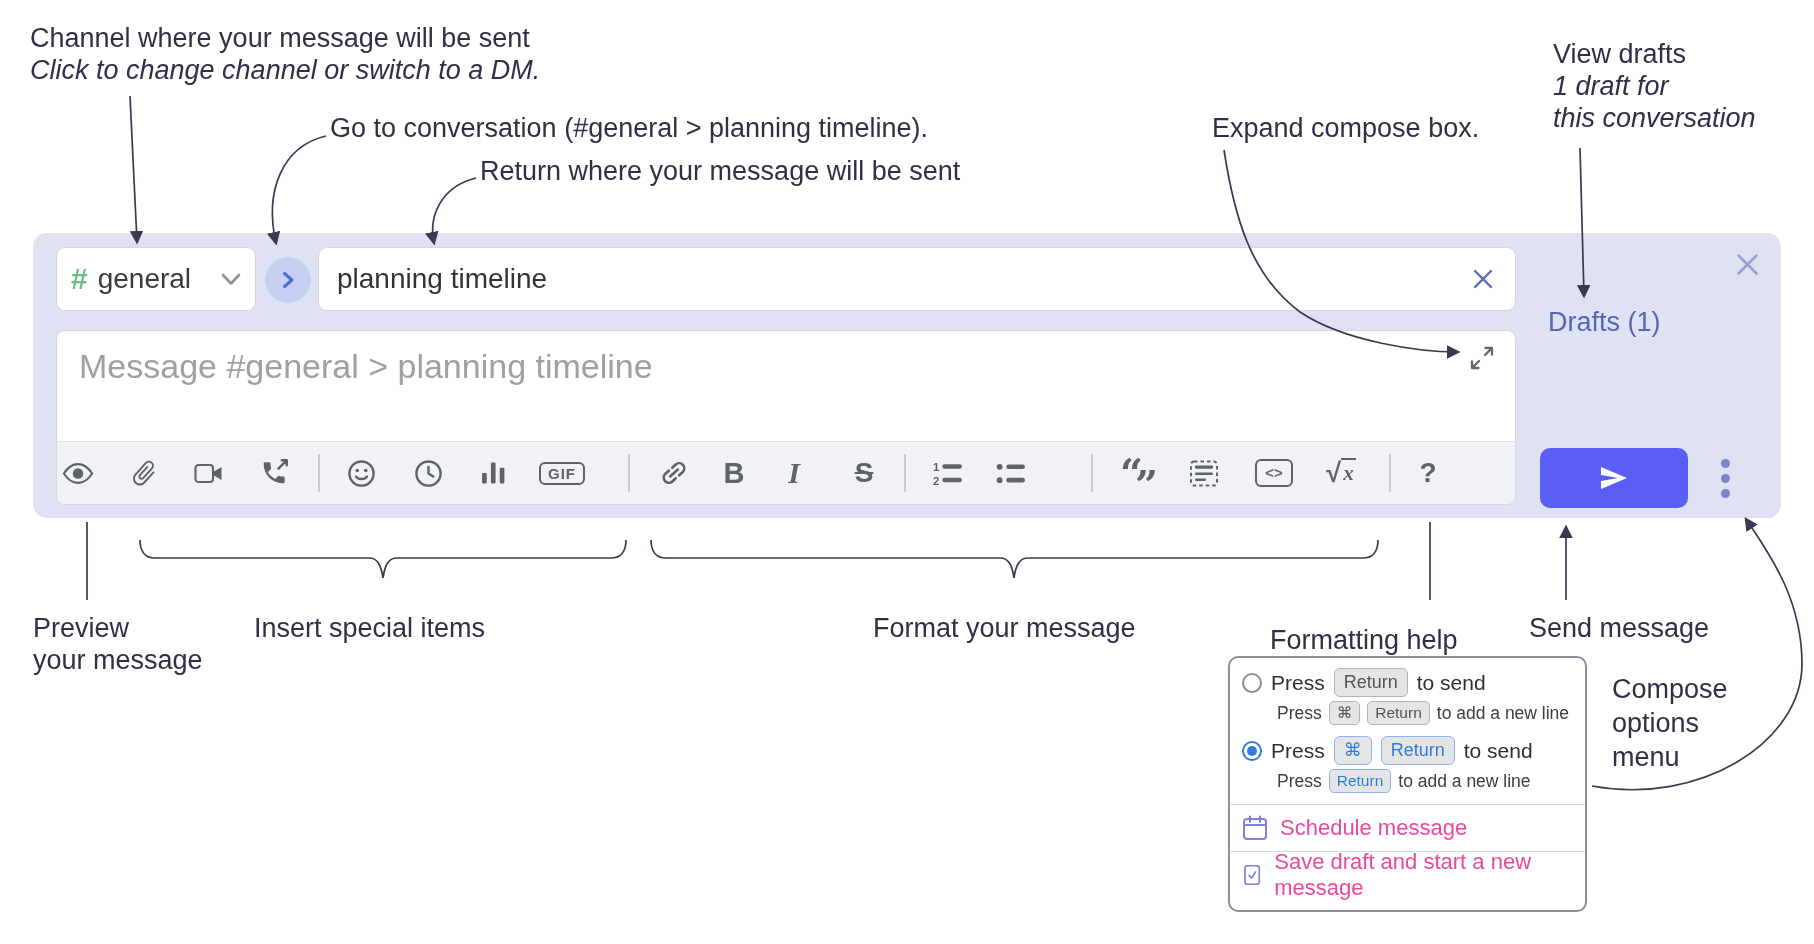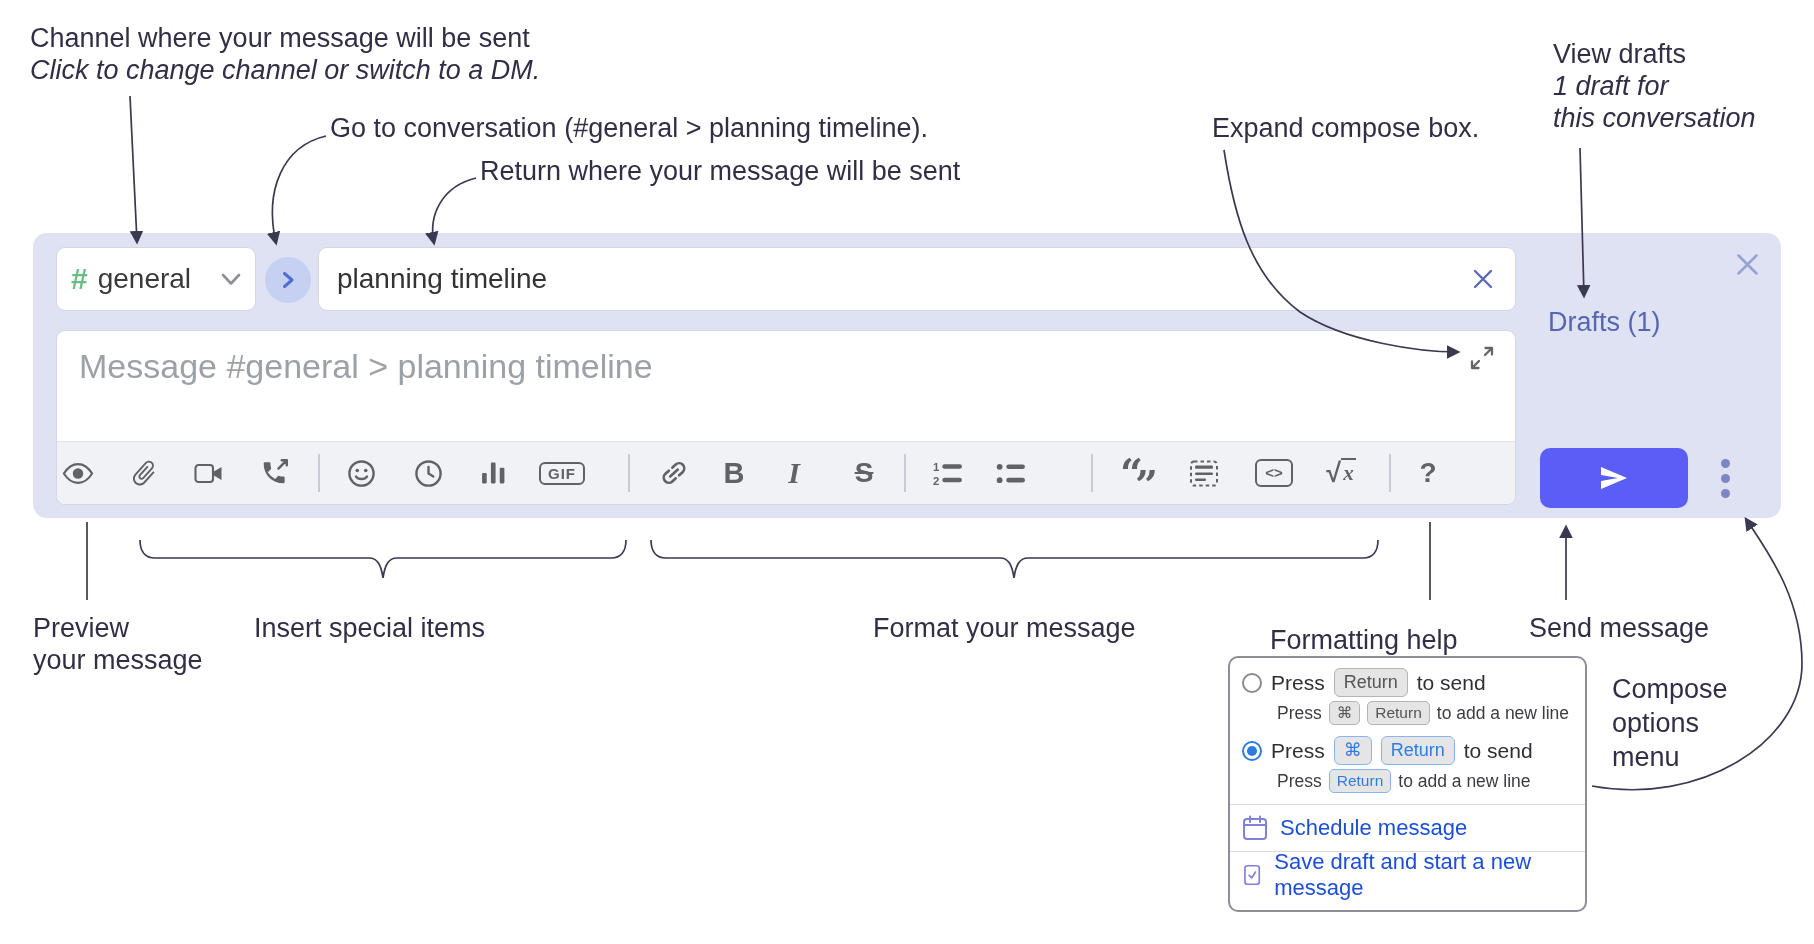--- a/index.html
+++ b/index.html
@@ -49,21 +49,21 @@
   .prow{display:flex;align-items:center;gap:9px;color:#2f2f35;font-size:21px;}
   .psub{display:flex;align-items:center;gap:7px;color:#3c3c42;font-size:17.5px;margin-left:35px;margin-top:4px;}
   .radio{width:20px;height:20px;border:2px solid #8a8a8f;border-radius:50%;box-sizing:border-box;flex:none;cursor:pointer;}
   .radio.sel{border-color:#2e7ce0;display:flex;align-items:center;justify-content:center;}
   .radio.sel::after{content:"";width:10px;height:10px;border-radius:50%;background:#2e7ce0;}
   .key{display:inline-block;border:1.5px solid #b3b3b8;border-radius:6px;padding:0 9px;font-size:18px;color:#555;background:#e5e5e5;line-height:27px;}
   .key.sm{font-size:15.5px;line-height:22px;padding:0 7px;border-radius:5px;}
   .key.blue{border-color:#8ab4f0;color:#2e7ce0;}
   .pdivider{border:none;border-top:1.5px solid #d9d9de;margin:11px -14px 6px -12px;}
   .pdivider.d2{margin-top:7px;}
-  .pitem{display:flex;align-items:center;gap:12px;color:#1d4ed8;font-size:22px;height:33px;cursor:pointer;}
+  .pitem{display:flex;align-items:center;gap:12px;color:#ec4899;font-size:22px;height:33px;cursor:pointer;}
 </style>
 </head>
 <body>
 
 <div class="canvas">
 
   <svg class="overlay" viewBox="0 0 1814 944">
     <defs>
       <marker id="arr" markerWidth="9" markerHeight="9" refX="6.5" refY="4" orient="auto">
         <path d="M0,0 L8,4 L0,8 Z" fill="#3a3950"></path>

